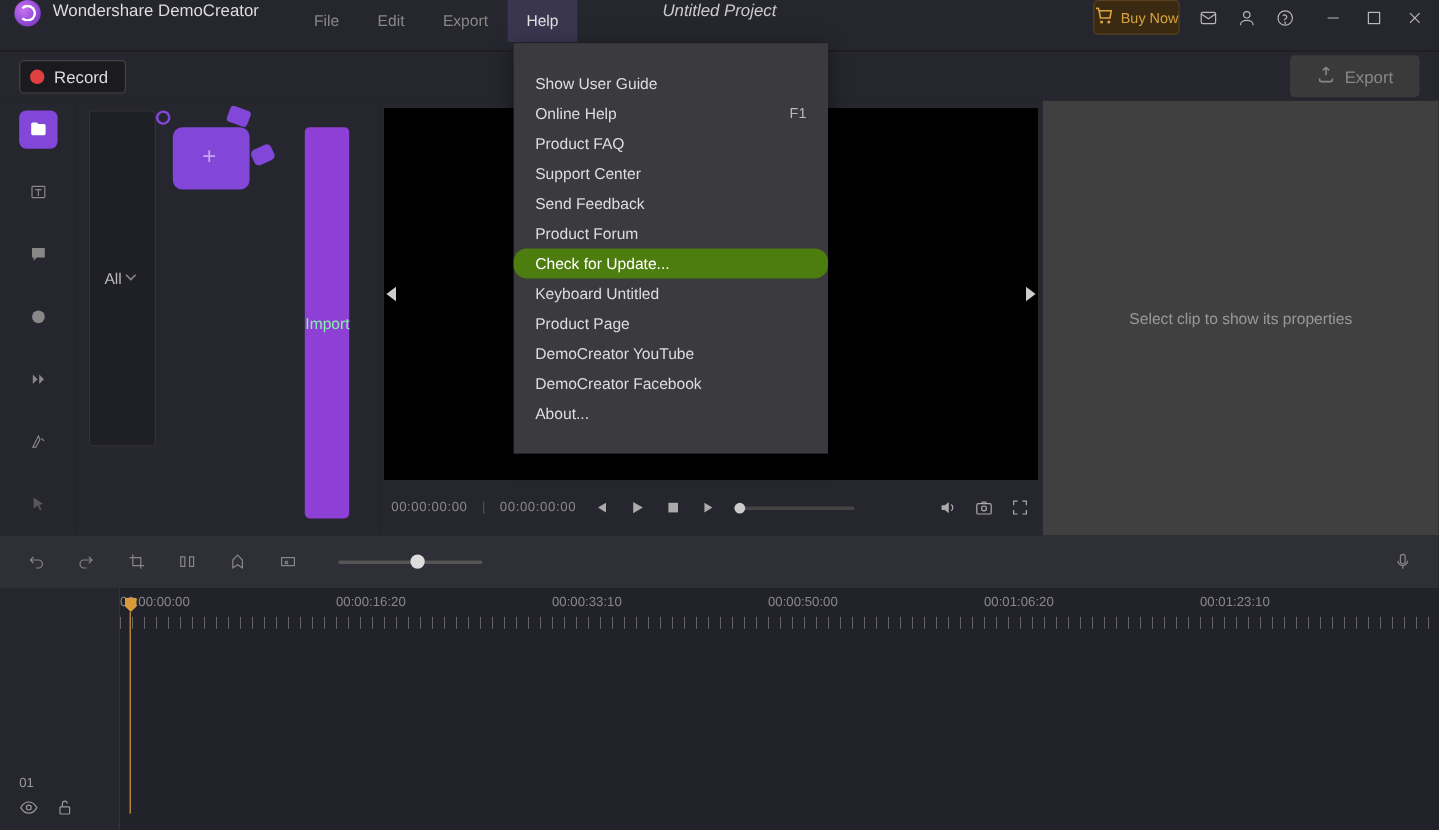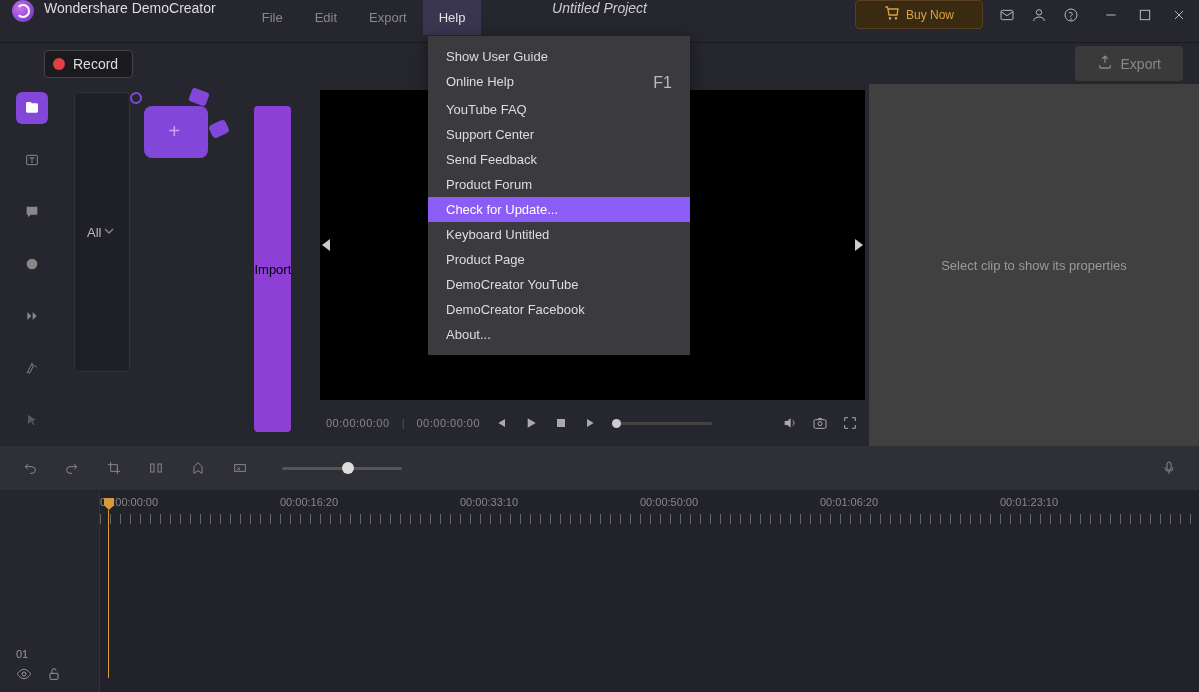--- a/index.html
+++ b/index.html
@@ -8,48 +8,48 @@
 
 .titlebar { height: 42px; background: #26262e; display: flex; align-items: flex-start; padding: 0 12px; position: relative; }
 .logo { width: 22px; height: 22px; border-radius: 50%; background: radial-gradient(circle at 35% 35%, #c773f0, #6b2abf); margin-right: 10px; display: flex; align-items: center; justify-content: center; }
 .logo::after { content: ""; width: 10px; height: 10px; border: 2px solid #fff; border-left-color: transparent; border-radius: 50%; }
 .app-title { color: #ddd; font-size: 14px; margin-right: 30px; }
 .menu { display: flex; gap: 0; }
 .menu-item { padding: 10px 16px; font-size: 13px; color: #888; cursor: pointer; }
 .menu-item.active { background: #3b3650; color: #e0e0e0; }
 .project-title { position: absolute; left: 50%; transform: translateX(-50%); color: #ccc; font-size: 14px; font-style: italic; }
 .titlebar-right { margin-left: auto; display: flex; align-items: center; gap: 16px; }
-.buynow { background: #3a2a12; border: 1px solid #5a4020; color: #d8a340; padding: 4px 28px; border-radius: 4px; font-size: 12px; display: flex; align-items: center; gap: 6px; cursor: pointer; }
+.buynow { background: #3a2a12; border: 1px solid #5a4020; color: #d8a340; padding: 4px 0; border-radius: 4px; font-size: 12px; display: flex; align-items: center; gap: 6px; cursor: pointer; }
 .titleicon { width: 16px; height: 16px; display: flex; align-items: center; justify-content: center; color: #b8b8b8; cursor: pointer; }
 .win-controls { display: flex; gap: 18px; margin-left: 8px; }
 
 
 .secondbar { height: 42px; background: #26262e; display: flex; align-items: center; padding: 0 16px; justify-content: space-between; border-top: 1px solid #1a1a1f; }
-.record-btn { background: #1a1a1f; border: 1px solid #444; color: #ddd; padding: 5px 14px 5px 8px; border-radius: 4px; font-size: 14px; display: flex; align-items: center; gap: 8px; cursor: pointer; margin-left: 28px; }
+.record-btn { background: #1a1a1f; border: 1px solid #444; color: #ddd; padding: 5px 14px 5px 8px; border-radius: 4px; font-size: 14px; display: flex; align-items: center; gap: 8px; cursor: pointer; }
 .record-dot { width: 12px; height: 12px; border-radius: 50%; background: #e04040; }
 .export-top { background: #3a3a3a; color: #888; padding: 8px 22px; border-radius: 4px; font-size: 14px; display: flex; align-items: center; gap: 8px; cursor: pointer; }
 
 
 .main { display: flex; height: 362px; }
 .lefttool { width: 64px; background: #26262e; display: flex; flex-direction: column; align-items: center; padding-top: 8px; gap: 20px; }
 .lefttool-item { width: 32px; height: 32px; display: flex; align-items: center; justify-content: center; border-radius: 6px; cursor: pointer; color: #888; }
 .lefttool-item.active { background: #8247d8; color: #fff; }
 
 .mediapanel { width: 252px; background: #26262e; padding: 8px 10px 14px; display: flex; flex-direction: row; }
 .category-dropdown { background: #1f1f26; border: 1px solid #333; color: #bbb; padding: 7px 12px; border-radius: 4px; font-size: 13px; display: flex; justify-content: space-between; align-items: center; cursor: pointer; margin-bottom: 60px; }
 .media-illustration { text-align: center; }
 .folder-graphic { position: relative; width: 90px; height: 70px; margin: 0 auto 10px; }
 .folder-shape { width: 64px; height: 52px; background: #8247d8; border-radius: 8px; position: absolute; top: 14px; left: 14px; }
 .folder-plus { position: absolute; top: 28px; left: 38px; color: #c9a3f5; font-size: 20px; }
 .deco { position: absolute; width: 18px; height: 14px; background: #8247d8; border-radius: 3px; }
 .deco.d1 { top: 0; left: 0; transform: rotate(-15deg); border-radius: 50%; background: transparent; border: 2px solid #8247d8; width: 12px; height: 12px; }
 .deco.d2 { top: -2px; left: 60px; transform: rotate(20deg); }
 .deco.d3 { top: 30px; left: 80px; transform: rotate(-25deg); border-radius: 4px; }
 .media-text { font-size: 12px; color: #999; line-height: 1.5; padding: 0 8px; }
-.import-btn { background: #8e3fd6; color: #000000; border: none; padding: 8px 0; border-radius: 4px; font-size: 13px; cursor: pointer; margin: 14px 34px 0; }
+.import-btn { background: #8e3fd6; color: #86efac; border: none; padding: 8px 0; border-radius: 4px; font-size: 13px; cursor: pointer; margin: 14px 34px 0; }
 
 .preview { flex: 1; background: #26262e; display: flex; flex-direction: column; }
 .preview-video { flex: 1; background: #000; margin: 6px 4px 0; position: relative; }
 .tri-left, .tri-right { position: absolute; top: 50%; transform: translateY(-50%); width: 0; height: 0; border-top: 6px solid transparent; border-bottom: 6px solid transparent; }
 .tri-left { left: 2px; border-right: 8px solid #ccc; }
 .tri-right { right: 2px; border-left: 8px solid #ccc; }
 .preview-controls { height: 46px; display: flex; align-items: center; padding: 0 10px; gap: 12px; font-size: 11px; color: #888; }
 .time-text { letter-spacing: 0.5px; }
 .sep { color: #555; }
 .pc-spacer { flex: 1; }
@@ -73,24 +73,24 @@
 .ruler-label { width: 180px; }
 .ruler-ticks { height: 10px; margin-top: 6px; background-image: repeating-linear-gradient(to right, #666 0 1px, transparent 1px 10px); }
 .playhead { position: absolute; left: 104px; top: 8px; width: 10px; height: 180px; }
 .playhead::before { content: ""; display: block; width: 10px; height: 12px; background: #d89a3a; clip-path: polygon(0 0, 100% 0, 100% 60%, 50% 100%, 0 60%); }
 .playhead::after { content: ""; display: block; width: 1px; height: 168px; background: #d89a3a; margin-left: 4px; }
 
 .timeline-bottom { position: absolute; bottom: 8px; left: 16px; display: flex; flex-direction: column; gap: 6px; color: #999; font-size: 11px; }
 .tb-row { display: flex; gap: 14px; align-items: center; }
 
 
-.help-menu { position: absolute; top: 36px; left: 428px; width: 262px; background: #3a3a3f; box-shadow: 0 4px 16px rgba(0,0,0,0.5); z-index: 100; padding: 8px 0; }
+.help-menu { position: absolute; top: 36px; left: 428px; width: 262px; background: #3a3a3f; box-shadow: 0 4px 16px rgba(0,0,0,0.5); z-index: 100; padding: 21px 0; }
 .help-menu-item { padding: 5px 18px; font-size: 13px; color: #ddd; cursor: pointer; display: flex; justify-content: space-between; }
-.help-menu-item.highlighted { background: #8b5cf6; color: #fff; }
-.shortcut { color: #bbb; font-size: 16px; margin-left: 48px; }
+.help-menu-item.highlighted { background: #4d7c0f; color: #fff; border-radius: 11px; }
+.shortcut { color: #bbb; font-size: 12px; margin-left: 48px; }
 
 svg { width: 16px; height: 16px; }
 </style>
 </head>
 <body>
 
 <div class="titlebar">
   <div class="logo"></div>
   <div class="app-title">Wondershare DemoCreator</div>
   <div class="menu">
@@ -358,21 +358,21 @@
 
 <div class="help-menu" id="help-menu">
     <div class="help-menu-item">
       <span>Show User Guide</span>
     </div>
     <div class="help-menu-item">
       <span>Online Help</span>
       <span class="shortcut">F1</span>
     </div>
     <div class="help-menu-item">
-      <span>YouTube FAQ</span>
+      <span>Product FAQ</span>
     </div>
     <div class="help-menu-item">
       <span>Support Center</span>
     </div>
     <div class="help-menu-item">
       <span>Send Feedback</span>
     </div>
     <div class="help-menu-item">
       <span>Product Forum</span>
     </div>

